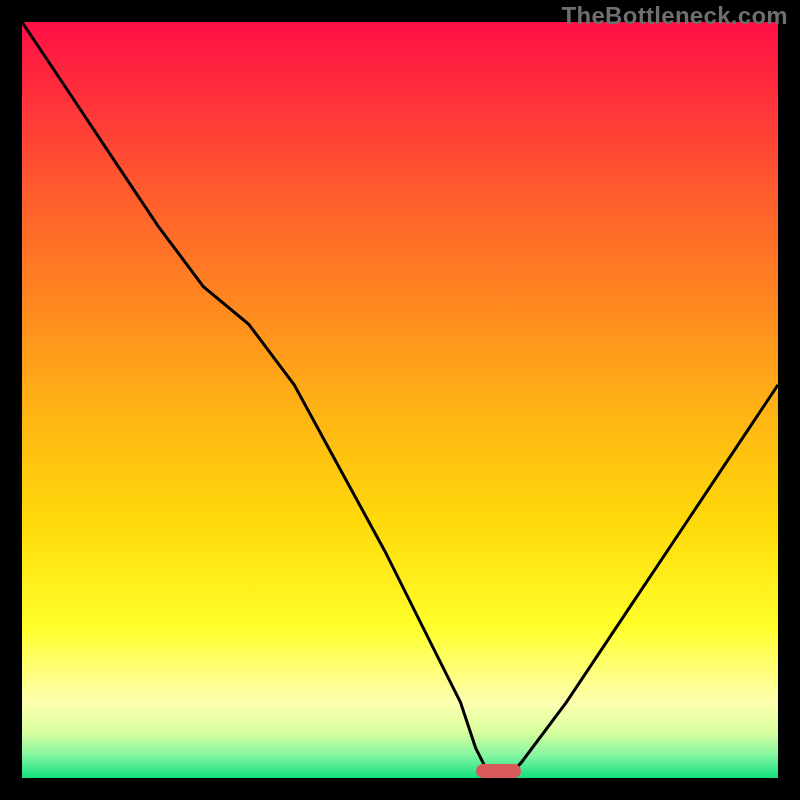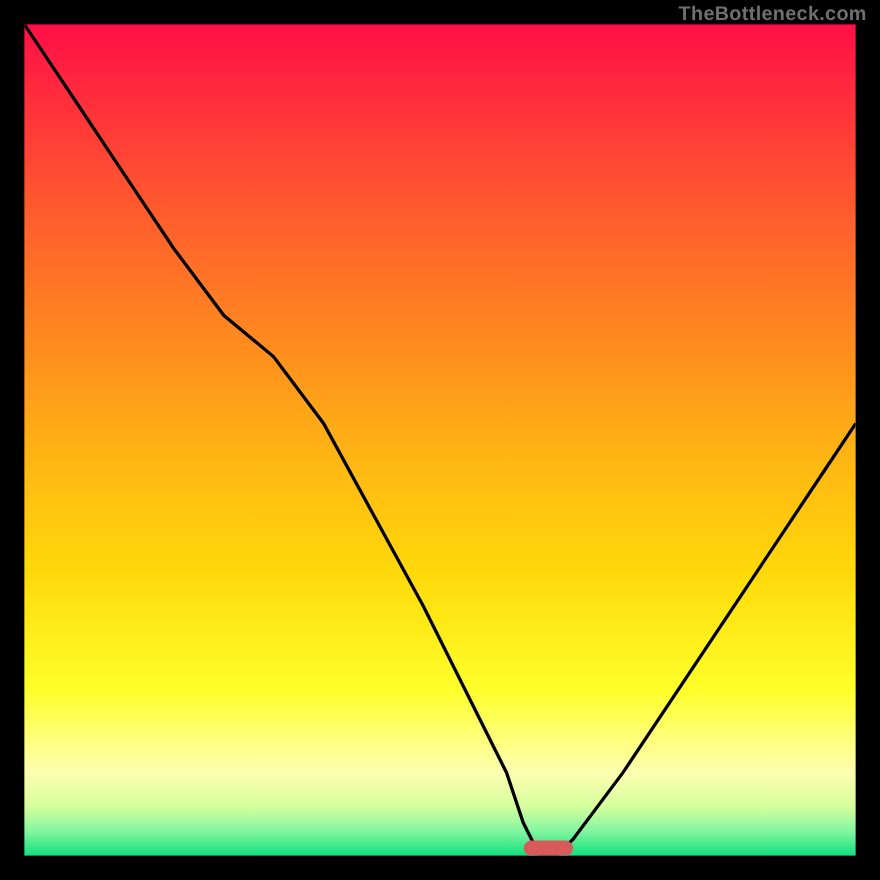--- a/index.html
+++ b/index.html
@@ -15,21 +15,21 @@
     position: relative;
     width: 800px;
     height: 800px;
     background: #000;
   }
   .watermark {
     position: absolute;
     top: 2px;
     right: 12px;
     color: #6f6f6f;
-    font-size: 18px;
+    font-size: 24px;
     font-weight: 600;
     letter-spacing: 0.3px;
     z-index: 20;
   }
   .plot-area {
     position: absolute;
     left: 22px;
     top: 22px;
     width: 756px;
     height: 756px;

